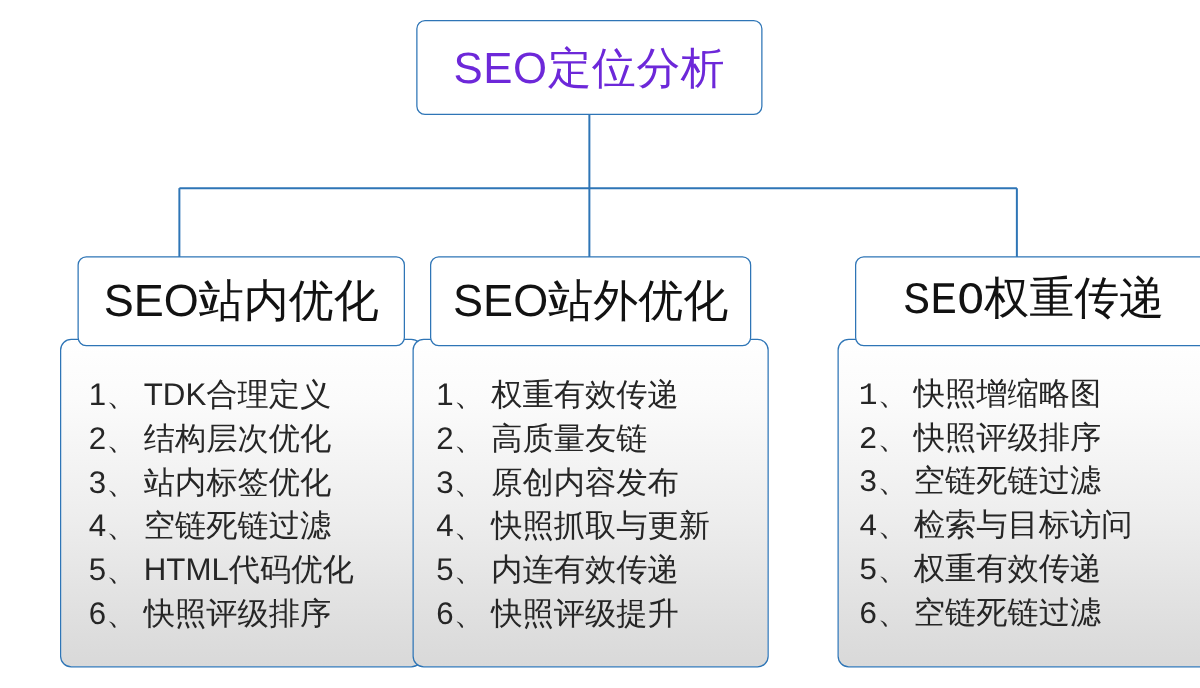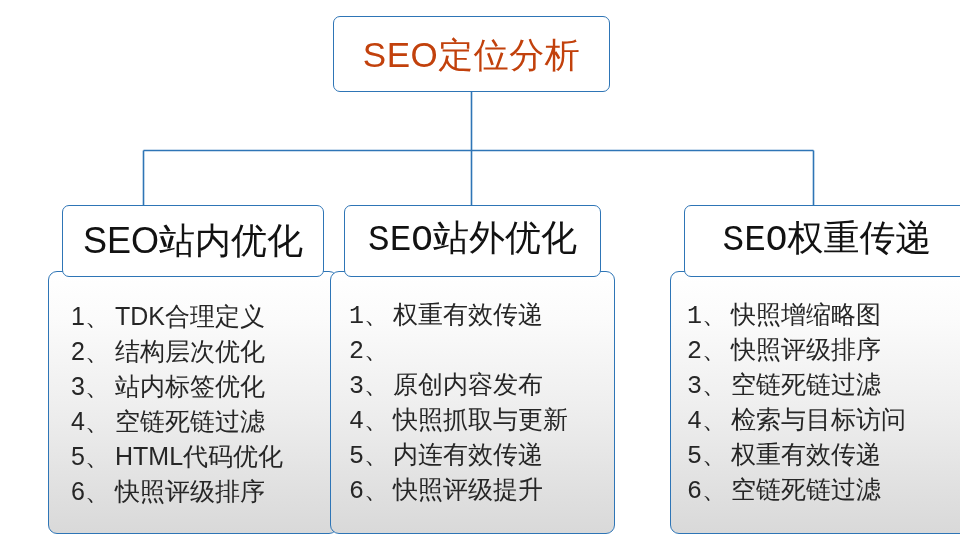--- a/index.html
+++ b/index.html
@@ -40,34 +40,34 @@
     box-sizing: border-box;
     background: #ffffff;
     border: 1.4px solid #2e75b6;
     border-radius: 7px;
     display: flex;
     align-items: center;
     justify-content: center;
   }
   .root-label {
     font-size: 35px;
-    color: #c2410c;
+    color: #6d28d9;
     letter-spacing: 0.5px;
     line-height: 1;
   }
 
   
   .column {
     position: absolute;
     top: 205px;
     width: 290px;
     height: 330px;
   }
   .column.col-0 { left: 4px; margin-left: 44px; }
-  .column.col-1 { left: 330px; width: 285px; font-family: Liberation Mono, monospace; }
+  .column.col-1 { left: 330px; width: 285px; }
   .column.col-2 { left: 670px; width: 314px; font-family: Liberation Mono, monospace; }
 
   .col-head {
     position: absolute;
     left: 14px;
     right: 14px;
     top: 0;
     height: 72px;
     box-sizing: border-box;
     background: #ffffff;
@@ -183,20 +183,21 @@
       <span class="col-head-label">SEO站外优化</span>
     </div>
     <div class="col-body">
       <ul class="item-list">
         <li class="item">
           <span class="item-num">1、</span>
           <span class="item-text">权重有效传递</span>
         </li>
         <li class="item">
           <span class="item-num">2、</span>
+          <span class="item-text">高质量友链</span>
         </li>
         <li class="item">
           <span class="item-num">3、</span>
           <span class="item-text">原创内容发布</span>
         </li>
         <li class="item">
           <span class="item-num">4、</span>
           <span class="item-text">快照抓取与更新</span>
         </li>
         <li class="item">

